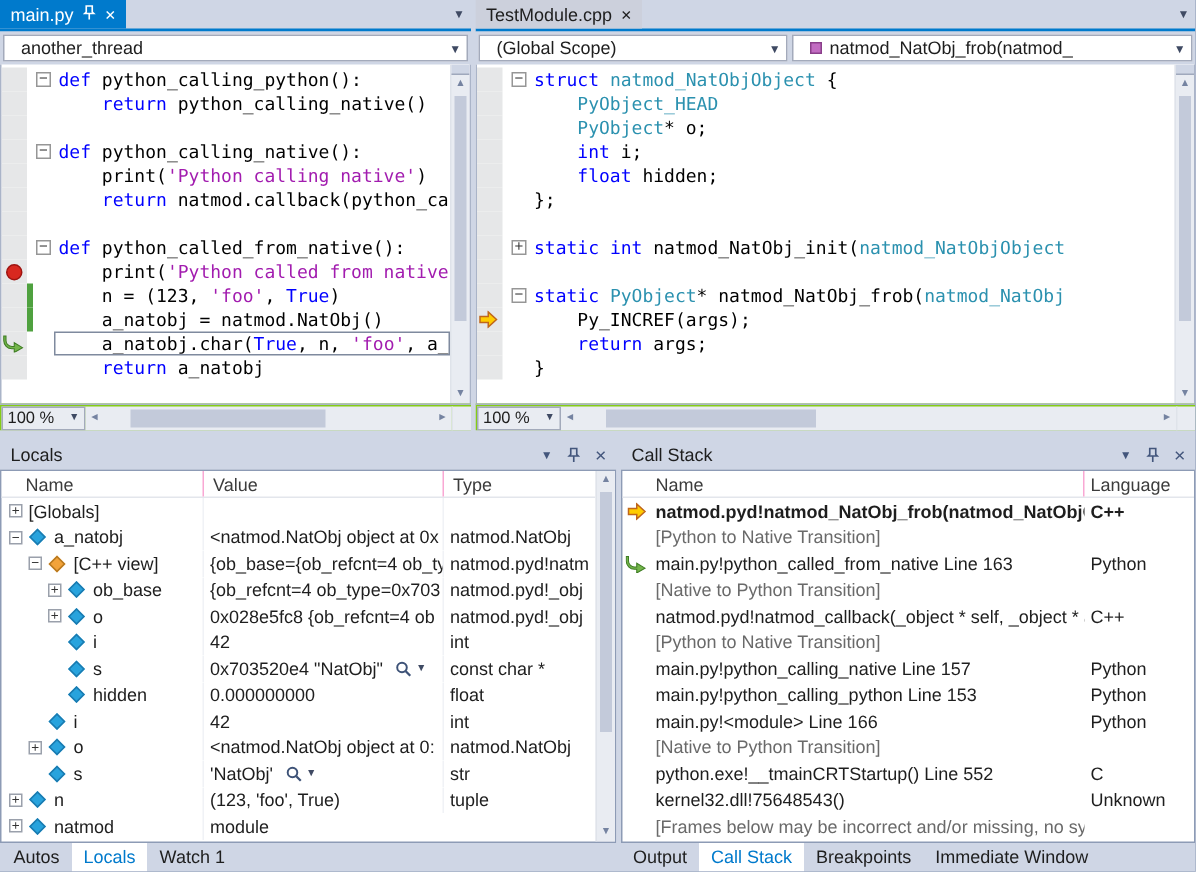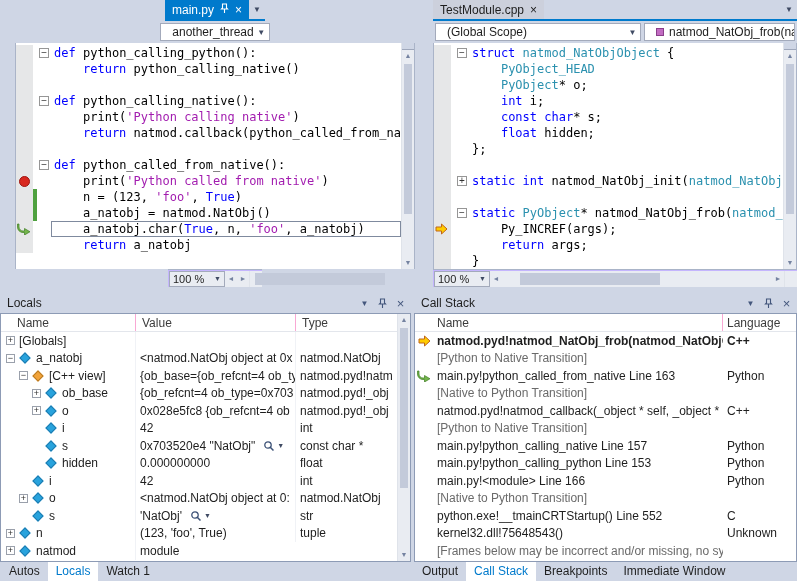--- a/index.html
+++ b/index.html
@@ -2,21 +2,21 @@
 <html><head>
 <meta charset="utf-8">
 <style>
   *{box-sizing:border-box;margin:0;padding:0;}
   html,body{margin:0;padding:0;background:#8e9bb5;}
   .root{width:797px;height:581px;background:#cfd6e5;font-family:"Liberation Sans",sans-serif;font-size:12px;color:#1e1e1e;position:relative;overflow:hidden;}
 
   
   .editors{display:flex;height:287px;}
   .egroup{display:flex;flex-direction:column;overflow:hidden;}
-  .eg-left{width:430px;align-items:center;}
+  .eg-left{width:314px;}
   .vsplit{width:3px;background:#cfd6e5;}
   .eg-right{flex:1;}
 
   .tabrow{height:21px;display:flex;align-items:flex-end;border-bottom:2px solid #007acc;}
   .tab{height:19px;display:flex;align-items:center;gap:6px;padding:0 7px;white-space:nowrap;}
   .tab.focused{background:#007acc;color:#fff;}
   .tab.unfocused{background:#ccd0dc;color:#1e1e1e;}
   .tab .tclose{font-size:12px;line-height:12px;}
   .tabspacer{flex:1;}
   .docdd{width:16px;text-align:center;font-size:8px;color:#3f4a63;padding-bottom:5px;}
@@ -43,21 +43,21 @@
   .tok-s{color:#a21caf;}
   .tok-t{color:#2b91af;}
   .tok-p{color:#000000;}
 
   .vscroll{width:13px;flex:none;background:#e9ecf2;display:flex;flex-direction:column;border-left:1px solid #dfe3ea;}
   .vs-grip{height:7px;background:#cfd6e5;border-bottom:1px solid #9fa8bc;flex:none;}
   .sarrow{height:12px;font-size:7px;color:#7583a1;text-align:center;line-height:12px;flex:none;}
   .vtrack{flex:1;position:relative;}
   .vthumb{position:absolute;left:2px;right:2px;background:#c3cada;}
 
-  .ebottom{height:18px;background:#c4b5fd;display:flex;align-items:center;border-top:1px solid #aab4c8;}
+  .ebottom{height:18px;background:#84cc16;display:flex;align-items:center;border-top:1px solid #aab4c8;}
   .zoom{width:56px;height:16px;margin-left:1px;background:#e9ecf2;border:1px solid #a3aabb;display:flex;align-items:center;padding:0 3px;font-size:11px;flex:none;}
   .zoom .dd{margin-left:auto;font-size:7px;color:#3f4a63;}
   .hscroll{flex:1;height:16px;background:#e9ecf2;display:flex;align-items:center;position:relative;}
   .harrow{width:12px;font-size:7px;color:#7583a1;text-align:center;flex:none;}
   .htrack{flex:1;position:relative;height:100%;}
   .hthumb{position:absolute;top:2px;height:12px;background:#c3cada;}
   .corner{width:13px;height:16px;background:#e9ecf2;border-left:1px solid #dfe3ea;flex:none;}
 
   
   .hsplit{height:6px;background:#cfd6e5;}
@@ -187,21 +187,20 @@
           <span>natmod_NatObj_frob(natmod_</span>
           <span class="dd">▼</span>
         </div>
       </div>
       <div class="ebody">
         <div class="lines" id="cpp-lines">
             <div class="cl"><span class="m-bp"></span><span class="m-tr"></span><span class="m-fold"><span class="fold-box">−</span></span><span class="ctext"><span class="tok-k">struct</span><span class="tok-p"> </span><span class="tok-t">natmod_NatObjObject</span><span class="tok-p"> {</span></span></div>
             <div class="cl"><span class="m-bp"></span><span class="m-tr"></span><span class="m-fold"></span><span class="ctext"><span class="tok-p">    </span><span class="tok-t">PyObject_HEAD</span></span></div>
             <div class="cl"><span class="m-bp"></span><span class="m-tr"></span><span class="m-fold"></span><span class="ctext"><span class="tok-p">    </span><span class="tok-t">PyObject</span><span class="tok-p">* o;</span></span></div>
             <div class="cl"><span class="m-bp"></span><span class="m-tr"></span><span class="m-fold"></span><span class="ctext"><span class="tok-p">    </span><span class="tok-k">int</span><span class="tok-p"> i;</span></span></div>
-            <div class="cl"><span class="m-bp"></span><span class="m-tr"></span><span class="m-fold"></span><span class="ctext"><span class="tok-p">    </span><span class="tok-k">const</span><span class="tok-p"> </span><span class="tok-k">char</span><span class="tok-p">* s;</span></span></div>
             <div class="cl"><span class="m-bp"></span><span class="m-tr"></span><span class="m-fold"></span><span class="ctext"><span class="tok-p">    </span><span class="tok-k">float</span><span class="tok-p"> hidden;</span></span></div>
             <div class="cl"><span class="m-bp"></span><span class="m-tr"></span><span class="m-fold"></span><span class="ctext"><span class="tok-p">};</span></span></div>
             <div class="cl"><span class="m-bp"></span><span class="m-tr"></span><span class="m-fold"></span><span class="ctext"></span></div>
             <div class="cl"><span class="m-bp"></span><span class="m-tr"></span><span class="m-fold"><span class="fold-box">+</span></span><span class="ctext"><span class="tok-k">static</span><span class="tok-p"> </span><span class="tok-k">int</span><span class="tok-p"> natmod_NatObj_init(</span><span class="tok-t">natmod_NatObjObject</span></span></div>
             <div class="cl"><span class="m-bp"></span><span class="m-tr"></span><span class="m-fold"></span><span class="ctext"></span></div>
             <div class="cl"><span class="m-bp"></span><span class="m-tr"></span><span class="m-fold"><span class="fold-box">−</span></span><span class="ctext"><span class="tok-k">static</span><span class="tok-p"> </span><span class="tok-t">PyObject</span><span class="tok-p">* natmod_NatObj_frob(</span><span class="tok-t">natmod_NatObj</span></span></div>
             <div class="cl"><span class="m-bp"><svg width="13" height="12" viewBox="0 0 13 12">
                   <path d="M1 4 L6.5 4 L6.5 1 L12 6 L6.5 11 L6.5 8 L1 8 Z" fill="#ffcc00" stroke="#c0661a" stroke-width="1"></path>
                 </svg></span><span class="m-tr"></span><span class="m-fold"></span><span class="ctext"><span class="tok-p">    Py_INCREF(args);</span></span></div>
             <div class="cl"><span class="m-bp"></span><span class="m-tr"></span><span class="m-fold"></span><span class="ctext"><span class="tok-p">    </span><span class="tok-k">return</span><span class="tok-p"> args;</span></span></div>

